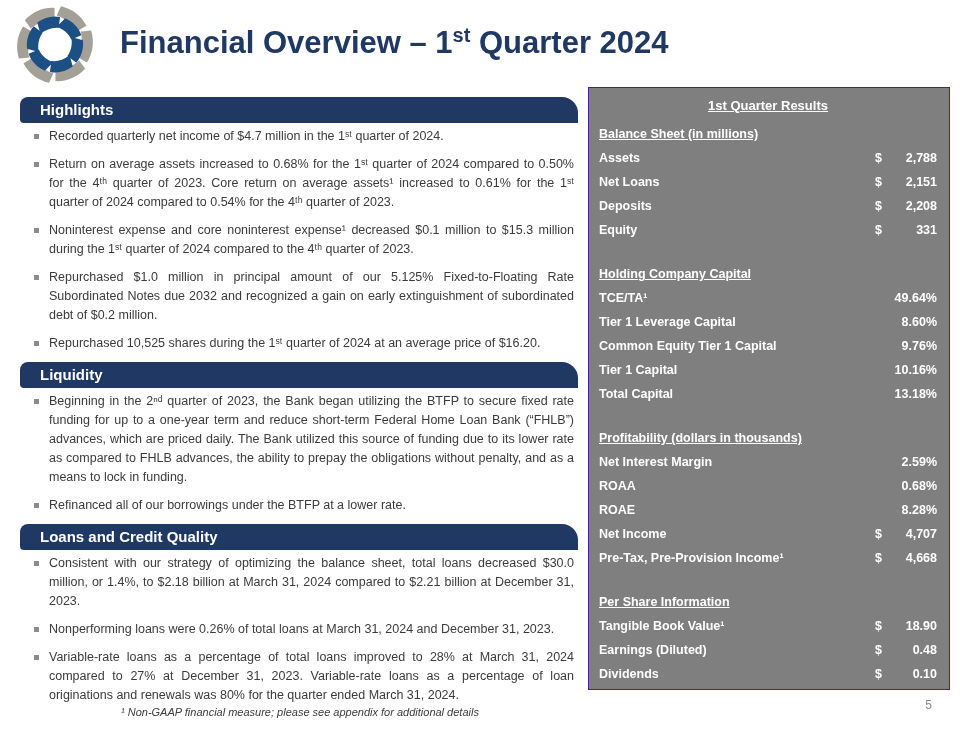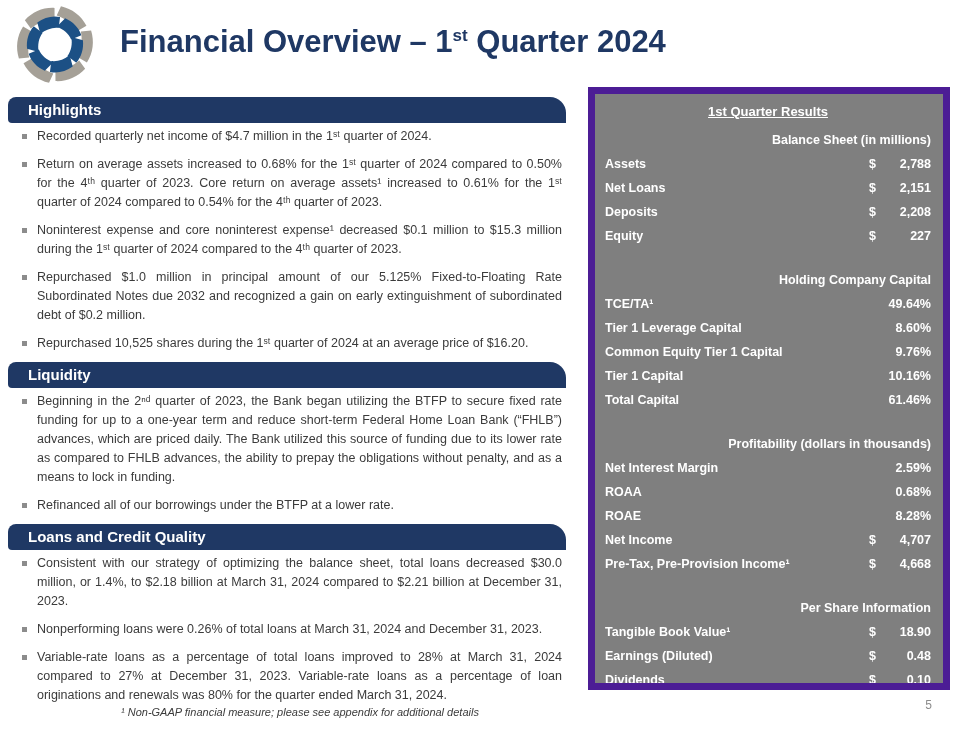--- a/index.html
+++ b/index.html
@@ -5,40 +5,40 @@
   html,body{margin:0;padding:0;}
   body{
     width:960px;height:730px;position:relative;overflow:hidden;background:#ffffff;
     font-family:"Liberation Sans","DejaVu Sans",sans-serif;
   }
   .logo{position:absolute;left:10px;top:2px;width:90px;height:85px;}
   .page-title{
     position:absolute;left:120px;top:24px;margin:0;
     font-size:31px;font-weight:bold;color:#1F3864;letter-spacing:0px;white-space:nowrap;
   }
-  .page-title sup{font-size:17px;}
-  .left-col{position:absolute;left:8px;top:97px;width:558px;}
+  .page-title sup{font-size:20px;}
+  .left-col{position:absolute;left:20px;top:97px;width:558px;}
   .section-bar{
     background:#1F3864;color:#ffffff;font-weight:bold;font-size:15px;
     height:18px;line-height:18px;padding:4px 0 4px 20px;
     border-radius:8px 16px 0 4px;
   }
   .bullets{list-style:none;margin:4px 0 6px 0;padding:0 4px 0 14px;}
   .bullets li{display:flex;margin-bottom:9px;}
   .bullet-marker{flex:none;width:5px;height:5px;background:#8c8c8c;margin:7px 10px 0 0;}
   .bullet-text{flex:1;font-size:12.5px;line-height:19px;color:#3b3b3b;text-align:justify;}
   .qpanel{
     position:absolute;left:588px;top:87px;width:362px;height:603px;box-sizing:border-box;
-    background:#7f7f7f;border:7px solid #4c1d95;color:#ffffff;font-weight:bold;
+    background:#7f7f7f;border:1px solid #4c1d95;color:#ffffff;font-weight:bold;
     font-size:12.5px;padding:8px 12px 5px 10px;overflow:hidden;
   }
   .qtitle{text-align:center;text-decoration:underline;font-size:13px;line-height:20px;margin-bottom:6px;}
   .qgroup{margin-bottom:20px;}
   .qgroup:last-child{margin-bottom:0;}
-  .qheading{line-height:24px;text-align:right;}
+  .qheading{text-decoration:underline;line-height:24px;}
   .qrow{display:flex;line-height:24px;}
   .qlabel{flex:1;}
   .qcur{width:16px;text-align:left;}
   .qval{width:46px;text-align:right;}
   .footer-logo{position:absolute;left:8px;top:731px;}
   .investar{
     font-family:"Liberation Serif","DejaVu Serif",serif;color:#1F3864;
     font-size:25px;font-weight:bold;line-height:23px;letter-spacing:0.5px;
   }
   .investar sup{font-size:10px;}
@@ -145,21 +145,21 @@
               <span class="qval">2,151</span>
             </div>
             <div class="qrow">
               <span class="qlabel">Deposits</span>
               <span class="qcur">$</span>
               <span class="qval">2,208</span>
             </div>
             <div class="qrow">
               <span class="qlabel">Equity</span>
               <span class="qcur">$</span>
-              <span class="qval">227</span>
+              <span class="qval">331</span>
             </div>
           </div>
   </div>
 
   <div class="qgroup">
     <div class="qheading">Holding Company Capital</div>
     <div>
             <div class="qrow">
               <span class="qlabel">TCE/TA¹</span>
               <span class="qcur"></span>
@@ -176,21 +176,21 @@
               <span class="qval">9.76%</span>
             </div>
             <div class="qrow">
               <span class="qlabel">Tier 1 Capital</span>
               <span class="qcur"></span>
               <span class="qval">10.16%</span>
             </div>
             <div class="qrow">
               <span class="qlabel">Total Capital</span>
               <span class="qcur"></span>
-              <span class="qval">61.46%</span>
+              <span class="qval">13.18%</span>
             </div>
           </div>
   </div>
 
   <div class="qgroup">
     <div class="qheading">Profitability (dollars in thousands)</div>
     <div>
             <div class="qrow">
               <span class="qlabel">Net Interest Margin</span>
               <span class="qcur"></span>

